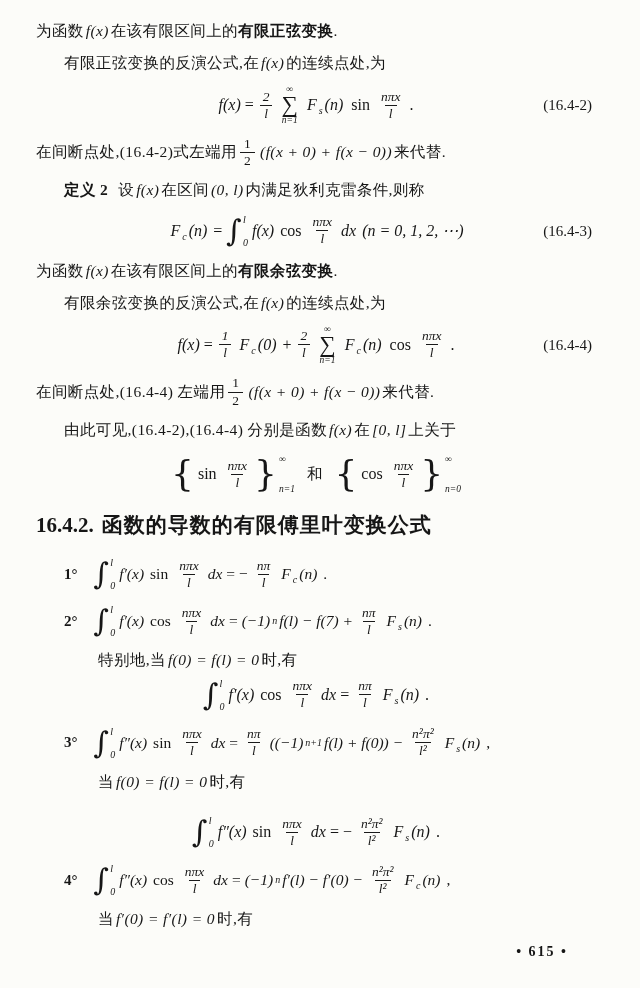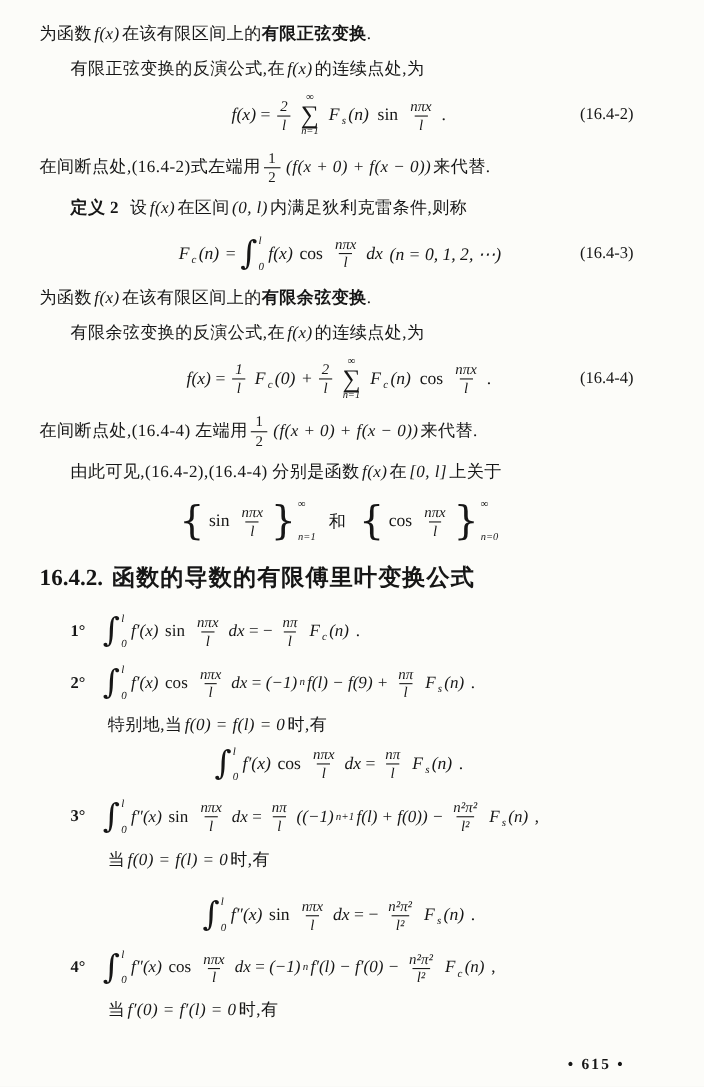--- a/index.html
+++ b/index.html
@@ -2,21 +2,21 @@
 <html><head>
 <meta charset="utf-8">
 <style>
   html, body { margin:0; padding:0; }
   body { width:640px; height:988px; overflow:hidden; background:#e8e8e6; }
   .page {
     width:640px; height:988px; position:relative;
     background:#fcfcf9; color:#161616;
     font-family:"Liberation Serif","DejaVu Serif",serif;
   }
-  .content { padding:20px 60px 0 36px; }
+  .content { padding:20px 44px 0 36px; }
   .para { font-size:15.5px; line-height:1.45; margin-bottom:10px; letter-spacing:0.4px; }
   .indent { padding-left:28px; }
   .indent2 { padding-left:62px; }
   .flexline { display:flex; align-items:center; flex-wrap:nowrap; }
   .b { font-weight:bold; }
   .lbl { margin-right:10px; }
   .mi { font-style:italic; padding:0 2px; }
   .op { font-style:normal; margin:0 4px; }
   .tok { margin:0 2px; }
   
@@ -47,21 +47,21 @@
   .setlims { display:inline-flex; flex-direction:column; justify-content:space-between;
              height:40px; font-size:9.5px; font-style:italic; margin-left:2px; padding:3px 0; }
   .mid-cn { font-style:normal; margin:0 12px; font-size:15.5px; }
   
   .heading { font-size:21px; font-weight:bold; margin:14px 0 16px; letter-spacing:1px; }
   .heading .hnum { margin-right:8px; letter-spacing:0; }
   
   .item { display:flex; align-items:center; padding-left:28px; margin-bottom:9px;
           font-size:15.5px; white-space:nowrap; }
   .marker { font-weight:bold; margin-right:14px; font-size:15px; font-style:normal; }
-  .pageno { position:absolute; right:72px; bottom:11px; font-weight:bold;
+  .pageno { position:absolute; right:72px; bottom:28px; font-weight:bold;
             font-size:14px; letter-spacing:2px; }
 </style>
 </head>
 <body>
 
 <div class="page">
   <div class="content">
 
     <div class="para">
       <span>为函数</span><span class="mi">f(x)</span><span>在该有限区间上的</span><span class="b">有限正弦变换</span><span>.</span>
@@ -275,21 +275,21 @@
       <span class="mi">f′(x)</span>
       <span class="op">cos</span>
       <span class="frac">
           <span class="fr-n">nπx</span>
           <span class="fr-d">l</span>
         </span>
       <span class="mi">dx</span>
       <span class="tok">=</span>
       <span class="mi">(−1)</span>
         <sup class="msup">n</sup>
-      <span class="mi">f(l) − f(9) +</span>
+      <span class="mi">f(l) − f(7) +</span>
       <span class="frac">
           <span class="fr-n">nπ</span>
           <span class="fr-d">l</span>
         </span>
       <span class="fvar">
           <span class="mi">F</span>
           <span class="fsub">s</span>
           <span class="mi">(n)</span>
         </span>
       <span class="tok">.</span>

